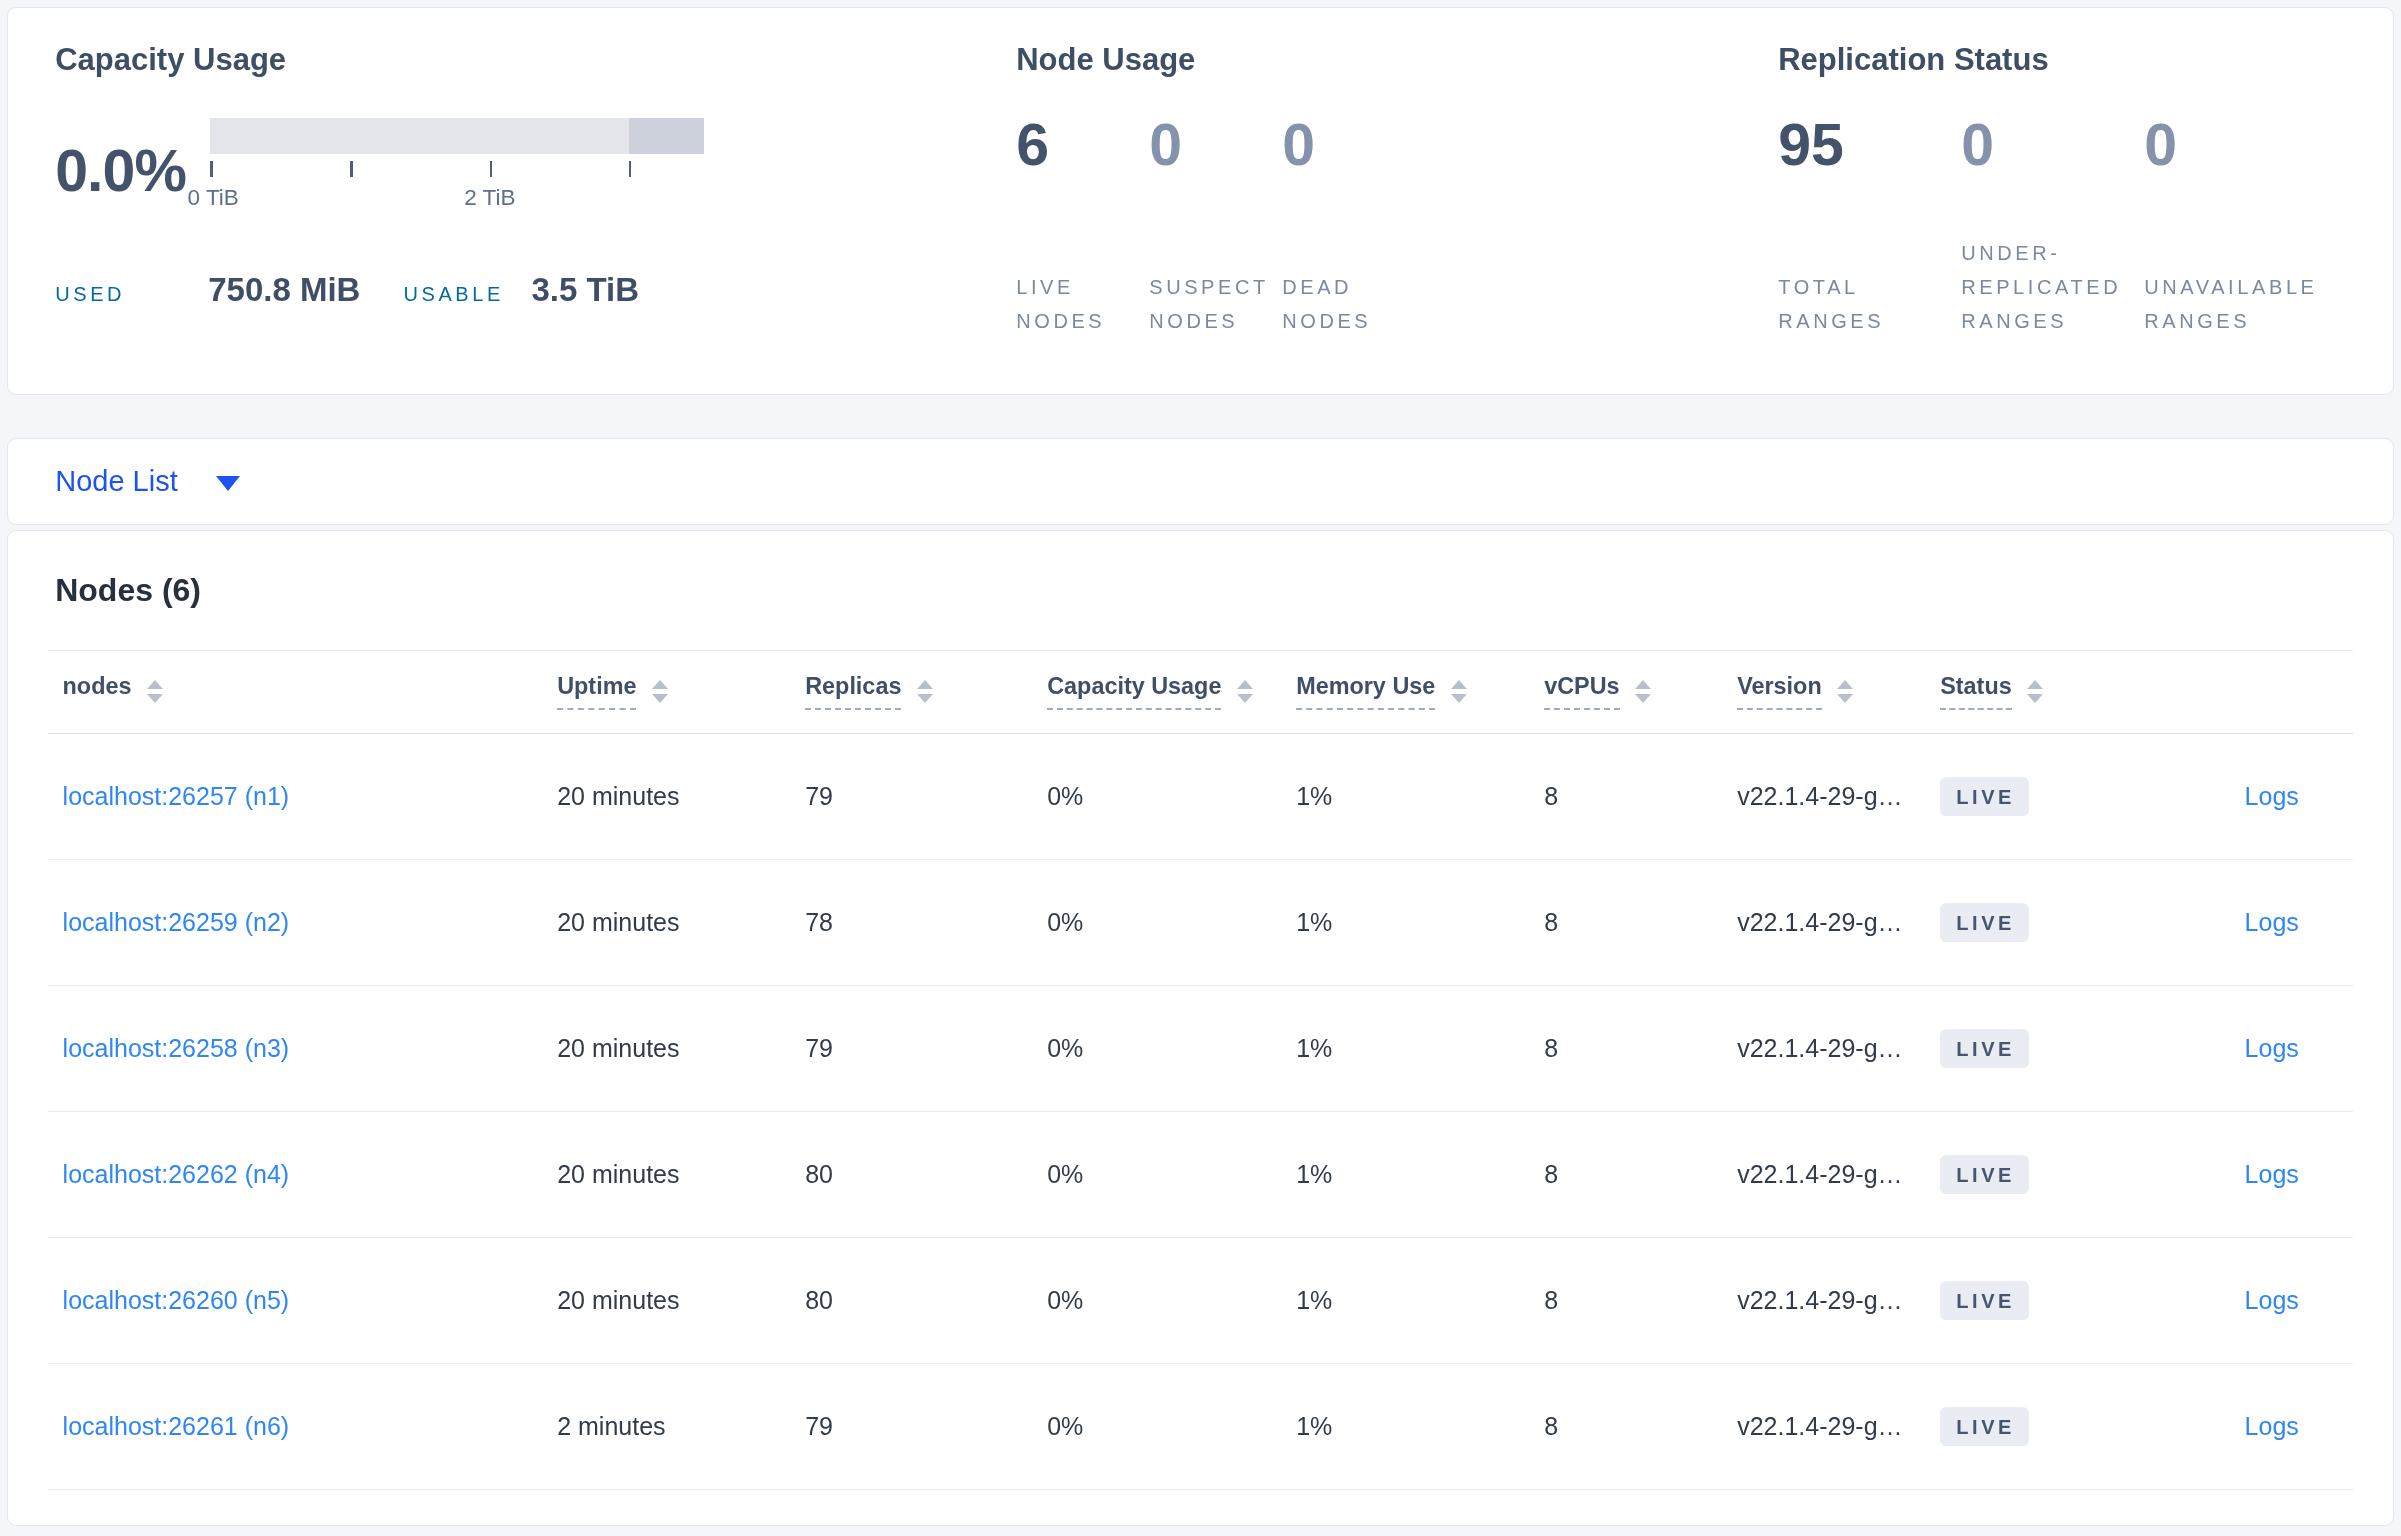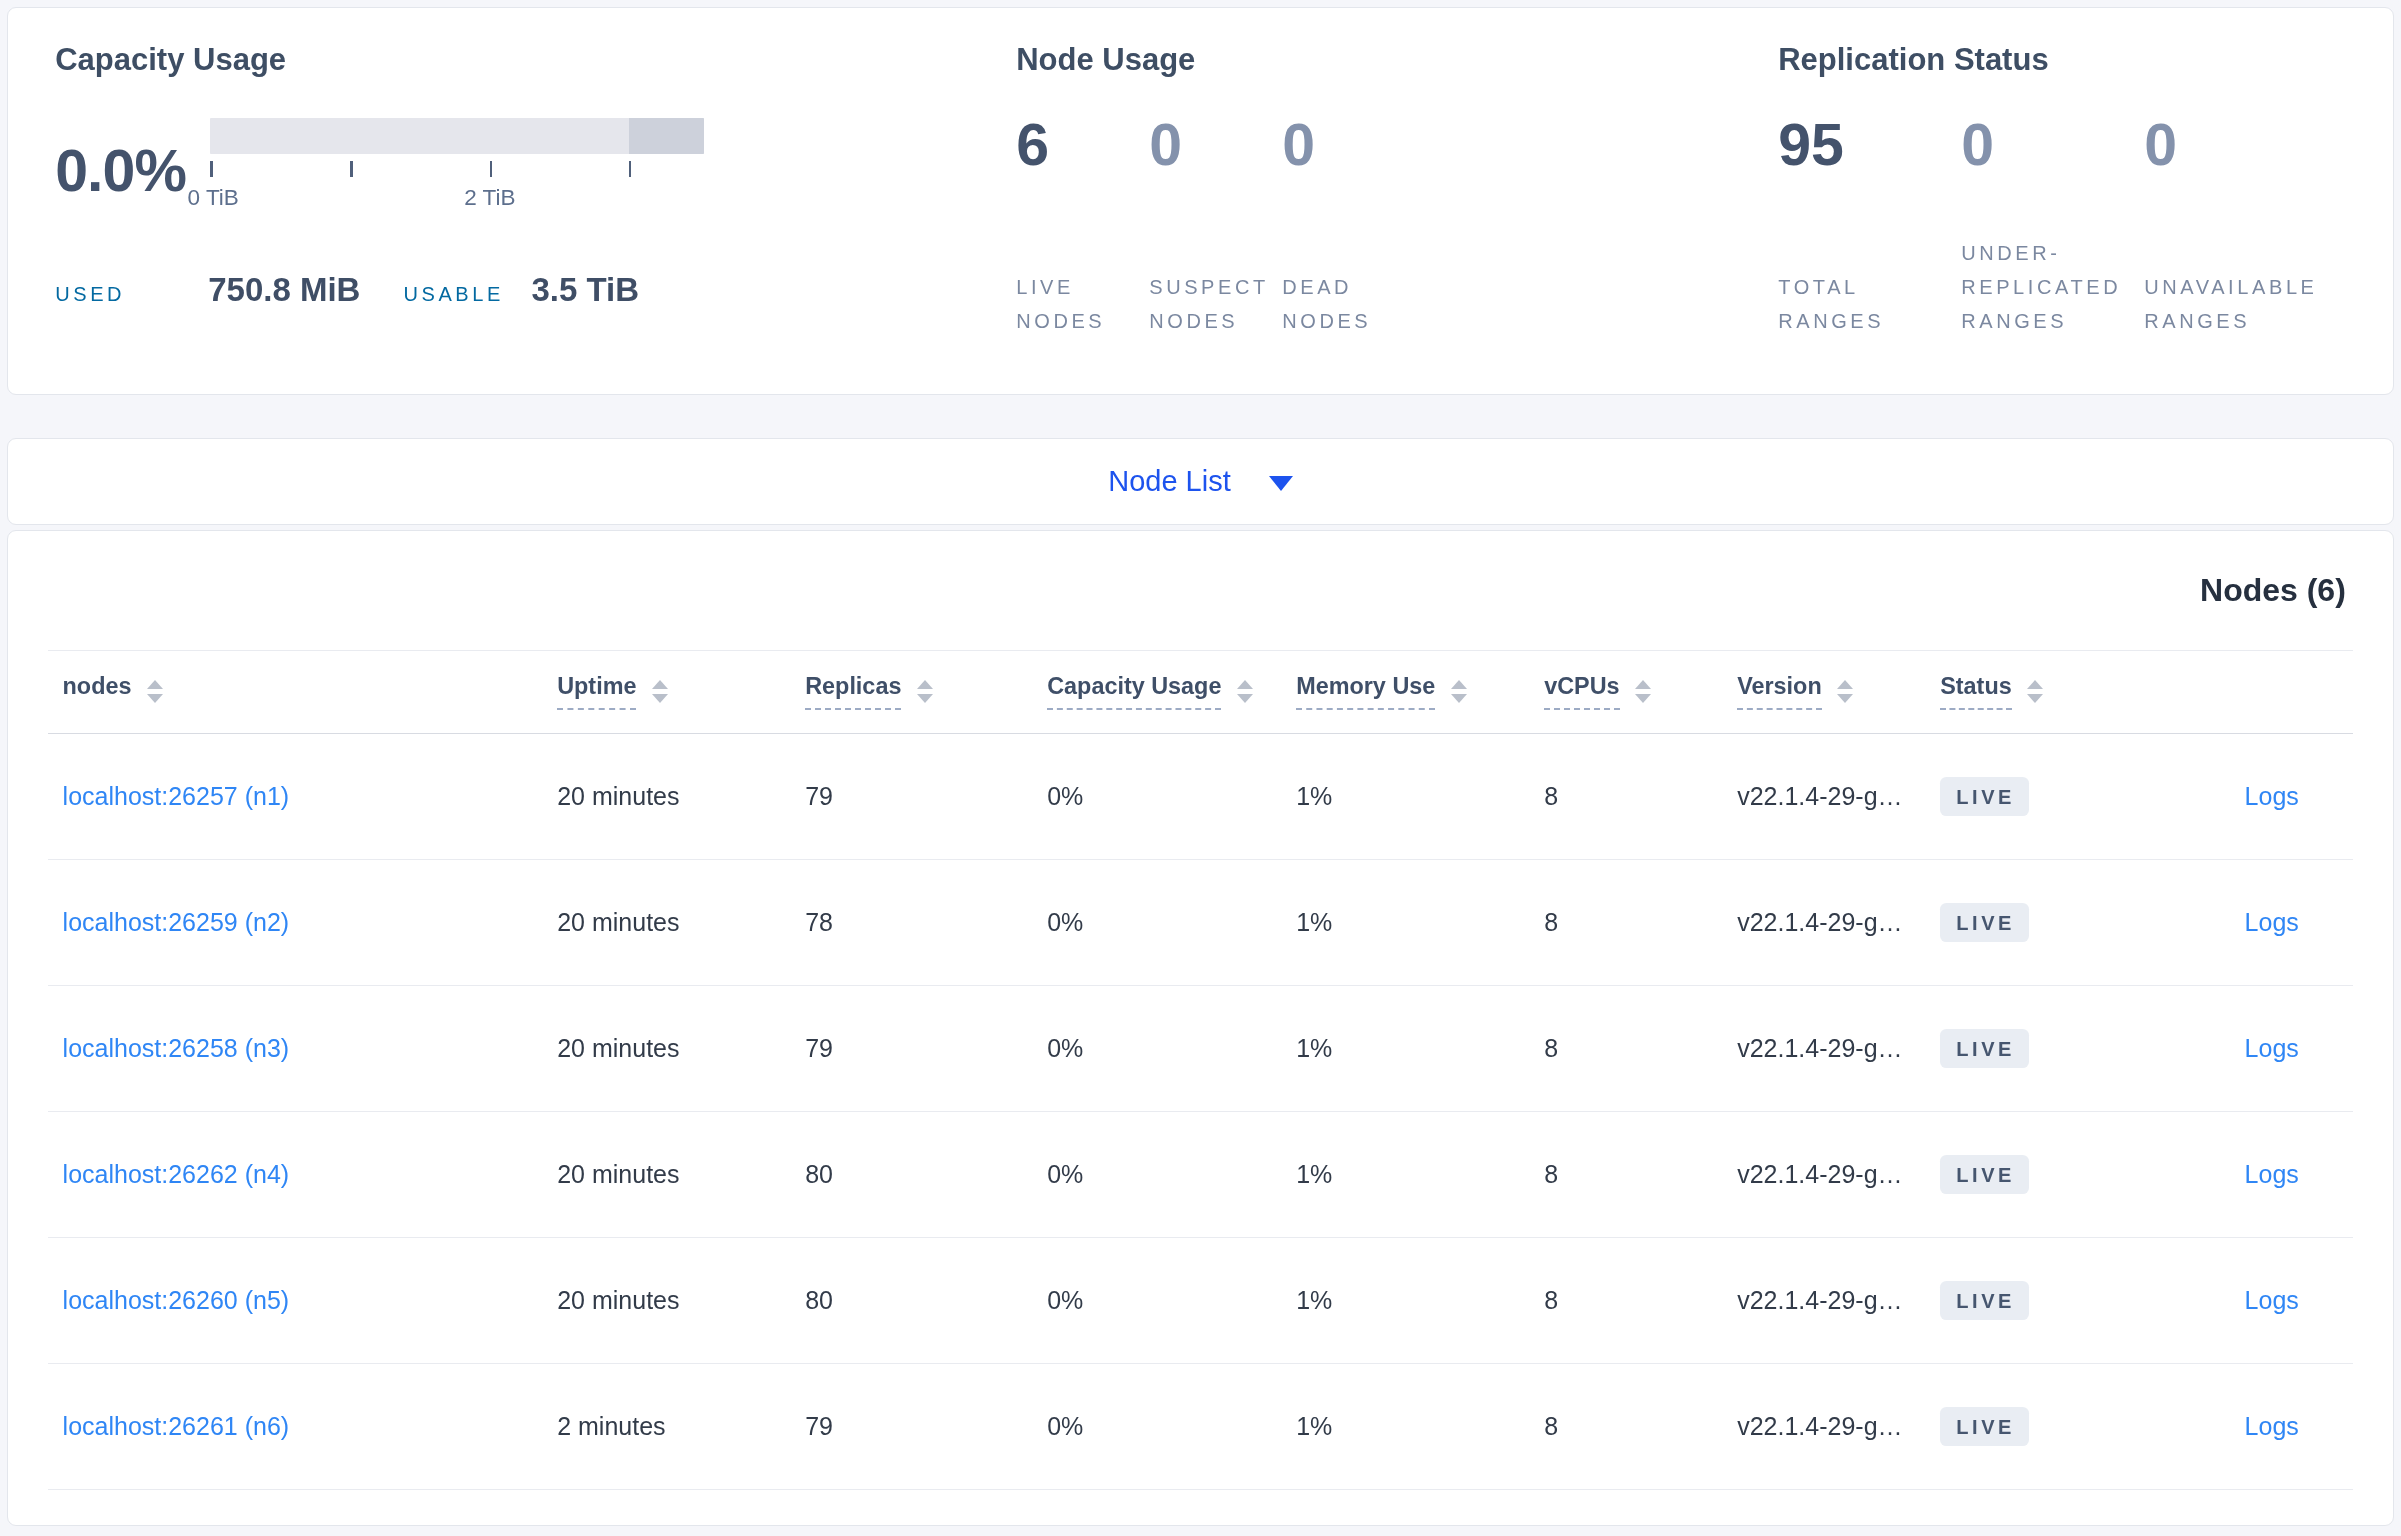--- a/index.html
+++ b/index.html
@@ -75,21 +75,20 @@
   .sec-repl  .stat-label { max-width:180px; }
 
   
   .selector-card {
     margin-top:43px;
     height:87px;
     display:flex;
     align-items:center;
     padding:0 47px;
     margin-bottom:4.5px;
-    justify-content:center;
   }
   .selector {
     display:flex; align-items:center; cursor:pointer;
   }
   .selector-label { font-size:29px; color:#1d53ee; }
   .caret-down {
     width:0; height:0;
     border-left:12.6px solid transparent;
     border-right:12.6px solid transparent;
     border-top:15.3px solid #1d53ee;
@@ -97,21 +96,20 @@
     margin-top:3.6px;
   }
 
   
   .table-card { padding-bottom:1.8px; }
   .table-title {
     margin:41px 47px 0;
     font-size:32px;
     font-weight:600;
     color:#26303f;
-    text-align:right;
   }
   .grid { margin:41px 40px 0; }
   .g-row {
     display:grid;
     grid-template-columns:509px 248px 242px 249px 248px 193px 203px 207px 1fr;
     align-items:center;
   }
   .g-head {
     height:84px;
     border-top:1.8px solid #e9ebf0;

